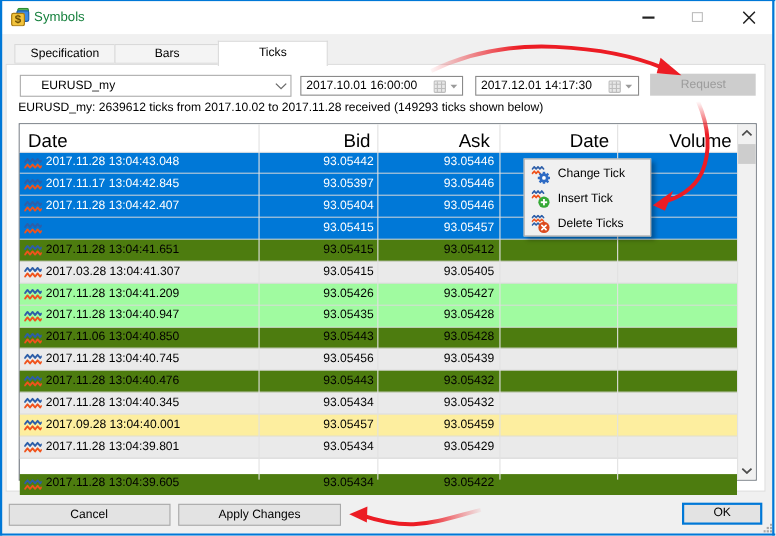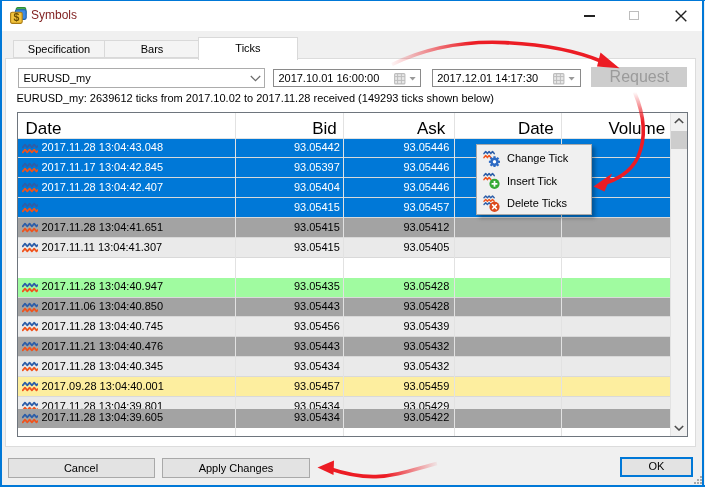--- a/index.html
+++ b/index.html
@@ -5,43 +5,43 @@
 *{margin:0;padding:0;box-sizing:border-box}
 html,body{width:705px;height:487px;overflow:hidden}
 body{font-family:"Liberation Sans",sans-serif;background:#f0f0f0;position:relative;-webkit-font-smoothing:antialiased}
 .abs{position:absolute}
 
 #bTop{left:0;top:0;width:705px;height:1px;background:#0078d7}
 #bLeft{left:0;top:0;width:2px;height:487px;background:#0078d7}
 #bRight{left:702px;top:0;width:2px;height:487px;background:#0078d7}
 #bBot{left:0;top:485px;width:705px;height:2px;background:#0078d7}
 #title{left:2px;top:1px;width:700px;height:30px;background:#fff}
-#titleText{left:31px;top:8px;font-size:12px;color:#7f1d1d}
+#titleText{left:31px;top:8px;font-size:12px;color:#15803d}
 #minBtn{left:584px;top:15px;width:11px;height:2px;background:#222}
 #maxBtn{left:629px;top:11px;width:10px;height:9px;border:1px solid #bdbdbd}
 
 .tab{top:40px;height:18px;background:#f4f4f4;border:1px solid #d9d9d9;font-size:11px;color:#000;text-align:center;line-height:17px}
 #tabSpec{left:13px;width:92px}
 #tabBars{left:104px;width:96px}
 #tabTicks{left:198px;top:37px;width:100px;height:23px;background:#fff;border:1px solid #d9d9d9;border-bottom:none;font-size:11px;text-align:center;line-height:20px;z-index:3}
 #pane{left:5px;top:57.5px;width:690.5px;height:389.5px;background:#fff;border:1px solid #dcdcdc;z-index:1}
 
 .fld{font-size:11px;color:#000;background:#fff;z-index:2}
-#combo{left:17.5px;top:68.4px;width:247px;height:19.8px;border:1px solid #acacac;line-height:18px;padding-left:5px}
+#combo{left:17.5px;top:68.4px;width:247px;height:19.8px;border:1px solid #acacac;line-height:18px;padding-left:19px}
 #date1{left:273.4px;top:69.3px;width:147.3px;height:17.8px;border:1px solid #8a8a8a;line-height:16px;padding-left:4px}
 #date2{left:432.2px;top:69.3px;width:148.4px;height:17.8px;border:1px solid #8a8a8a;line-height:16px;padding-left:4px}
-#reqBtn{left:591.3px;top:66.6px;width:96.2px;height:20.3px;background:#cdcdcd;color:#9b9b9b;font-size:16px;text-align:center;line-height:20px;z-index:2}
+#reqBtn{left:591.3px;top:66.6px;width:96.2px;height:20.3px;background:#cdcdcd;color:#9b9b9b;font-size:11px;text-align:center;line-height:20px;z-index:2}
 #info{left:16.5px;top:92px;font-size:11px;color:#000;z-index:2}
 
 #tbl{left:17px;top:111.5px;width:670.5px;height:325.5px;background:#fff;border:1px solid #6e757d;z-index:2}
 #thead{left:0;top:0;width:651.5px;height:26.1px;background:#fff;font-size:17px;color:#000}
 .vsep{top:0;height:323.5px;width:1px;background:#e2e2e2;z-index:6}
 .row{left:0;width:651.5px;height:19.87px;font-size:11px;color:#000;border-bottom:1px solid #d9d9d9;z-index:2}
 .row.sel{background:#0078d7;color:#fff}
-.row.w{background:#a3a3a3}
+.row.w{background:#4d7c0f}
 .row.g{background:#eaeaea}
 .row.grn{background:#a0fba0}
 .row.yel{background:#fdee9f}
 .tick{position:absolute;left:3.8px;top:4px}
 .dt{position:absolute;left:23.5px;top:2.7px}
 .num{position:absolute;top:2.7px;text-align:right}
 .bid{left:216.8px;width:105px}
 .ask{left:325.3px;width:106px}
 
 #sbar{left:651.5px;top:0;width:17px;height:323.5px;background:#f1f1f1;border-left:1px solid #e2e2e2;z-index:5}
@@ -155,23 +155,32 @@
       </svg>
       <span class="dt">2017.11.28 13:04:41.651</span>
       <span class="num bid">93.05415</span>
       <span class="num ask">93.05412</span>
     </div>
 <div class="abs row g" style="top:125.45px">
       <svg class="tick" width="16" height="11" viewBox="0 0 16 11">
         <path d="M0.7,4.4 L3,1.6 L5.3,4.4 L7.6,1.6 L9.9,4.4 L12.2,1.6 L14.5,4.4 L15.6,3.1" fill="none" stroke="#2d5ea8" stroke-width="1.7" stroke-linejoin="round" stroke-linecap="round"></path>
         <path d="M0.7,9.4 L3,6.6 L5.3,9.4 L7.6,6.6 L9.9,9.4 L12.2,6.6 L14.5,9.4 L15.6,8.1" fill="none" stroke="#f0531c" stroke-width="1.7" stroke-linejoin="round" stroke-linecap="round"></path>
       </svg>
-      <span class="dt">2017.11.11 13:04:41.307</span>
+      <span class="dt">2017.03.28 13:04:41.307</span>
       <span class="num bid">93.05415</span>
       <span class="num ask">93.05405</span>
+    </div>
+<div class="abs row grn" style="top:145.32px">
+      <svg class="tick" width="16" height="11" viewBox="0 0 16 11">
+        <path d="M0.7,4.4 L3,1.6 L5.3,4.4 L7.6,1.6 L9.9,4.4 L12.2,1.6 L14.5,4.4 L15.6,3.1" fill="none" stroke="#2d5ea8" stroke-width="1.7" stroke-linejoin="round" stroke-linecap="round"></path>
+        <path d="M0.7,9.4 L3,6.6 L5.3,9.4 L7.6,6.6 L9.9,9.4 L12.2,6.6 L14.5,9.4 L15.6,8.1" fill="none" stroke="#f0531c" stroke-width="1.7" stroke-linejoin="round" stroke-linecap="round"></path>
+      </svg>
+      <span class="dt">2017.11.28 13:04:41.209</span>
+      <span class="num bid">93.05426</span>
+      <span class="num ask">93.05427</span>
     </div>
 <div class="abs row grn" style="top:165.19px">
       <svg class="tick" width="16" height="11" viewBox="0 0 16 11">
         <path d="M0.7,4.4 L3,1.6 L5.3,4.4 L7.6,1.6 L9.9,4.4 L12.2,1.6 L14.5,4.4 L15.6,3.1" fill="none" stroke="#2d5ea8" stroke-width="1.7" stroke-linejoin="round" stroke-linecap="round"></path>
         <path d="M0.7,9.4 L3,6.6 L5.3,9.4 L7.6,6.6 L9.9,9.4 L12.2,6.6 L14.5,9.4 L15.6,8.1" fill="none" stroke="#f0531c" stroke-width="1.7" stroke-linejoin="round" stroke-linecap="round"></path>
       </svg>
       <span class="dt">2017.11.28 13:04:40.947</span>
       <span class="num bid">93.05435</span>
       <span class="num ask">93.05428</span>
     </div>
@@ -191,21 +200,21 @@
       </svg>
       <span class="dt">2017.11.28 13:04:40.745</span>
       <span class="num bid">93.05456</span>
       <span class="num ask">93.05439</span>
     </div>
 <div class="abs row w" style="top:224.80px">
       <svg class="tick" width="16" height="11" viewBox="0 0 16 11">
         <path d="M0.7,4.4 L3,1.6 L5.3,4.4 L7.6,1.6 L9.9,4.4 L12.2,1.6 L14.5,4.4 L15.6,3.1" fill="none" stroke="#2d5ea8" stroke-width="1.7" stroke-linejoin="round" stroke-linecap="round"></path>
         <path d="M0.7,9.4 L3,6.6 L5.3,9.4 L7.6,6.6 L9.9,9.4 L12.2,6.6 L14.5,9.4 L15.6,8.1" fill="none" stroke="#f0531c" stroke-width="1.7" stroke-linejoin="round" stroke-linecap="round"></path>
       </svg>
-      <span class="dt">2017.11.21 13:04:40.476</span>
+      <span class="dt">2017.11.28 13:04:40.476</span>
       <span class="num bid">93.05443</span>
       <span class="num ask">93.05432</span>
     </div>
 <div class="abs row g" style="top:244.67px">
       <svg class="tick" width="16" height="11" viewBox="0 0 16 11">
         <path d="M0.7,4.4 L3,1.6 L5.3,4.4 L7.6,1.6 L9.9,4.4 L12.2,1.6 L14.5,4.4 L15.6,3.1" fill="none" stroke="#2d5ea8" stroke-width="1.7" stroke-linejoin="round" stroke-linecap="round"></path>
         <path d="M0.7,9.4 L3,6.6 L5.3,9.4 L7.6,6.6 L9.9,9.4 L12.2,6.6 L14.5,9.4 L15.6,8.1" fill="none" stroke="#f0531c" stroke-width="1.7" stroke-linejoin="round" stroke-linecap="round"></path>
       </svg>
       <span class="dt">2017.11.28 13:04:40.345</span>
       <span class="num bid">93.05434</span>
@@ -222,21 +231,21 @@
     </div>
 <div class="abs row g" style="top:284.41px">
       <svg class="tick" width="16" height="11" viewBox="0 0 16 11">
         <path d="M0.7,4.4 L3,1.6 L5.3,4.4 L7.6,1.6 L9.9,4.4 L12.2,1.6 L14.5,4.4 L15.6,3.1" fill="none" stroke="#2d5ea8" stroke-width="1.7" stroke-linejoin="round" stroke-linecap="round"></path>
         <path d="M0.7,9.4 L3,6.6 L5.3,9.4 L7.6,6.6 L9.9,9.4 L12.2,6.6 L14.5,9.4 L15.6,8.1" fill="none" stroke="#f0531c" stroke-width="1.7" stroke-linejoin="round" stroke-linecap="round"></path>
       </svg>
       <span class="dt">2017.11.28 13:04:39.801</span>
       <span class="num bid">93.05434</span>
       <span class="num ask">93.05429</span>
     </div>
-<div class="abs row w" style="top:296px;border-bottom:none">
+<div class="abs row w" style="top:318px;border-bottom:none">
       <svg class="tick" width="16" height="11" viewBox="0 0 16 11">
         <path d="M0.7,4.4 L3,1.6 L5.3,4.4 L7.6,1.6 L9.9,4.4 L12.2,1.6 L14.5,4.4 L15.6,3.1" fill="none" stroke="#2d5ea8" stroke-width="1.7" stroke-linejoin="round" stroke-linecap="round"></path>
         <path d="M0.7,9.4 L3,6.6 L5.3,9.4 L7.6,6.6 L9.9,9.4 L12.2,6.6 L14.5,9.4 L15.6,8.1" fill="none" stroke="#f0531c" stroke-width="1.7" stroke-linejoin="round" stroke-linecap="round"></path>
       </svg>
       <span class="dt">2017.11.28 13:04:39.605</span>
       <span class="num bid">93.05434</span>
       <span class="num ask">93.05422</span>
     </div>
 <div class="abs vsep" style="left:216.8px"></div>
 <div class="abs vsep" style="left:325.3px"></div>

